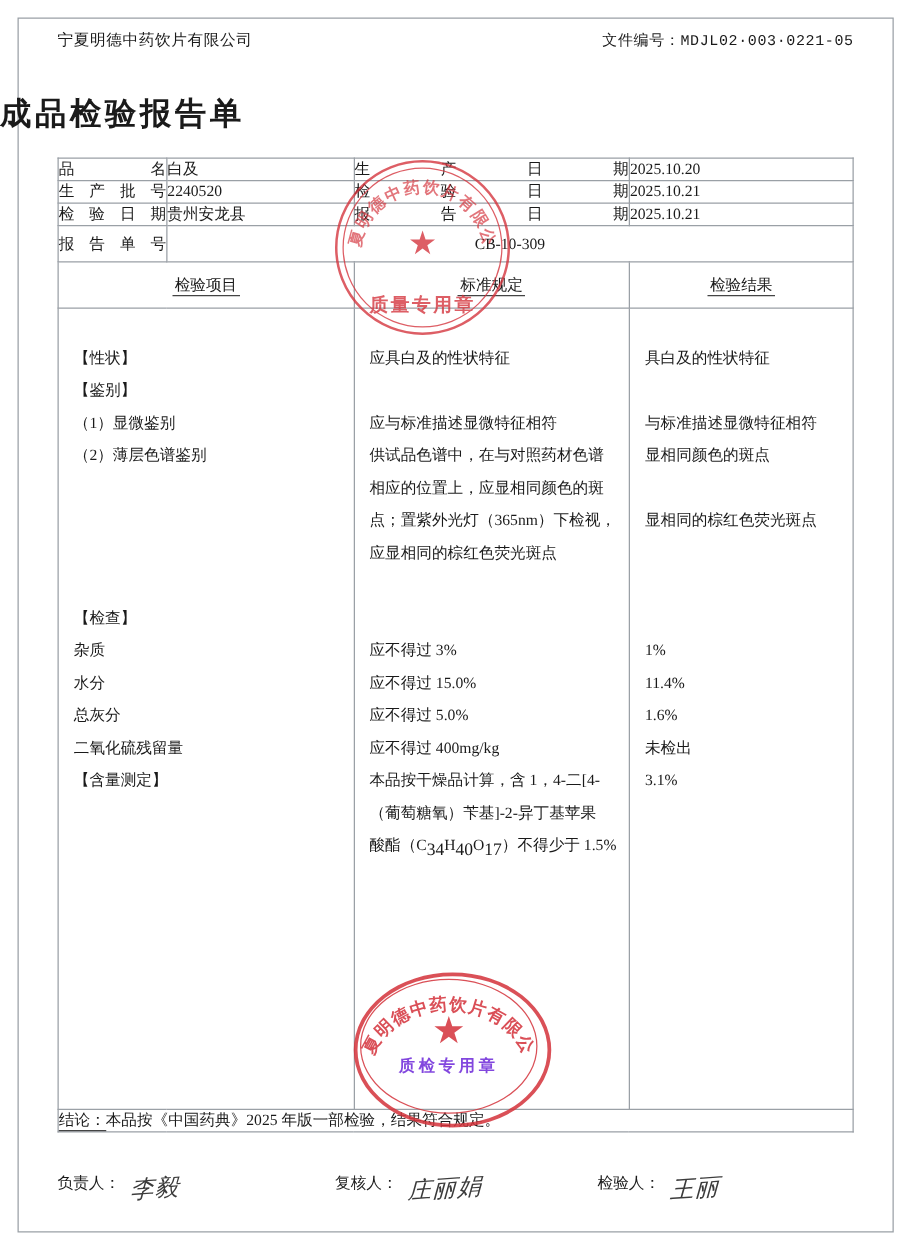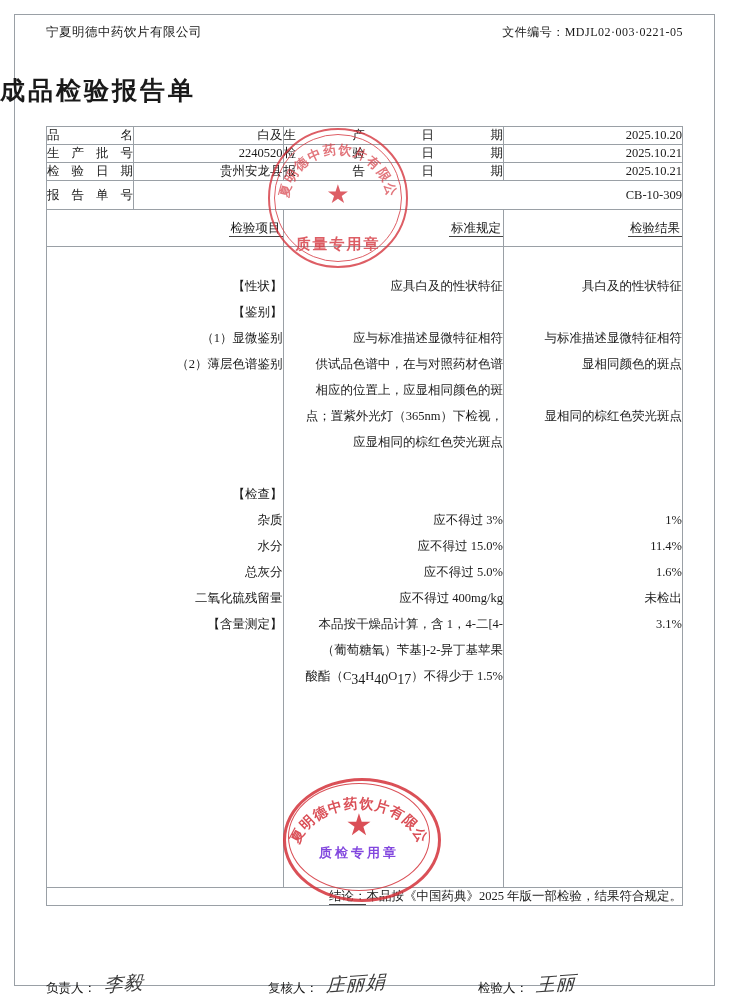--- a/index.html
+++ b/index.html
@@ -38,21 +38,21 @@
     top: 24px;
     width: 637px;
     display: flex;
     justify-content: space-between;
     align-items: baseline;
     font-size: 12.5px;
     letter-spacing: 0.5px;
   }
   .doc-no {
     font-size: 12px;
-    font-family: Liberation Serif, serif;
+    font-family: Liberation Mono, monospace;
   }
   .title {
     position: absolute;
     left: 0;
     top: 74px;
     width: 729px;
     font-size: 25px;
     font-weight: bold;
     letter-spacing: 3px;
     font-family: "Liberation Serif", "DejaVu Serif", serif;
@@ -62,21 +62,20 @@
     left: 46px;
     top: 126px;
     width: 637px;
     border-collapse: collapse;
     font-size: 12.5px;
   }
   table.main td {
     border: 1px solid #9aa0a6;
     padding: 0;
     vertical-align: middle;
-    text-align: right;
   }
   .lbl {
     width: 82px;
     text-align: justify;
     text-align-last: justify;
     padding: 7px 12px;
     font-size: 12.5px;
     white-space: nowrap;
   }
   .val {
@@ -139,23 +138,21 @@
   .sig-row {
     position: absolute;
     left: 46px;
     top: 938px;
     width: 637px;
     display: flex;
     font-size: 12.5px;
   }
   .sig {
     display: flex;
-    align-items: flex-end;
     position: relative;
-    margin-top: 33px;
   }
   .sig .sig-label { white-space: nowrap; }
   .sig .sig-hand {
     font-family: "DejaVu Serif", serif;
     font-style: italic;
     font-size: 19px;
     color: #2b2b2b;
     margin-left: 8px;
     transform: rotate(-4deg) skewX(-6deg);
     letter-spacing: 1px;

